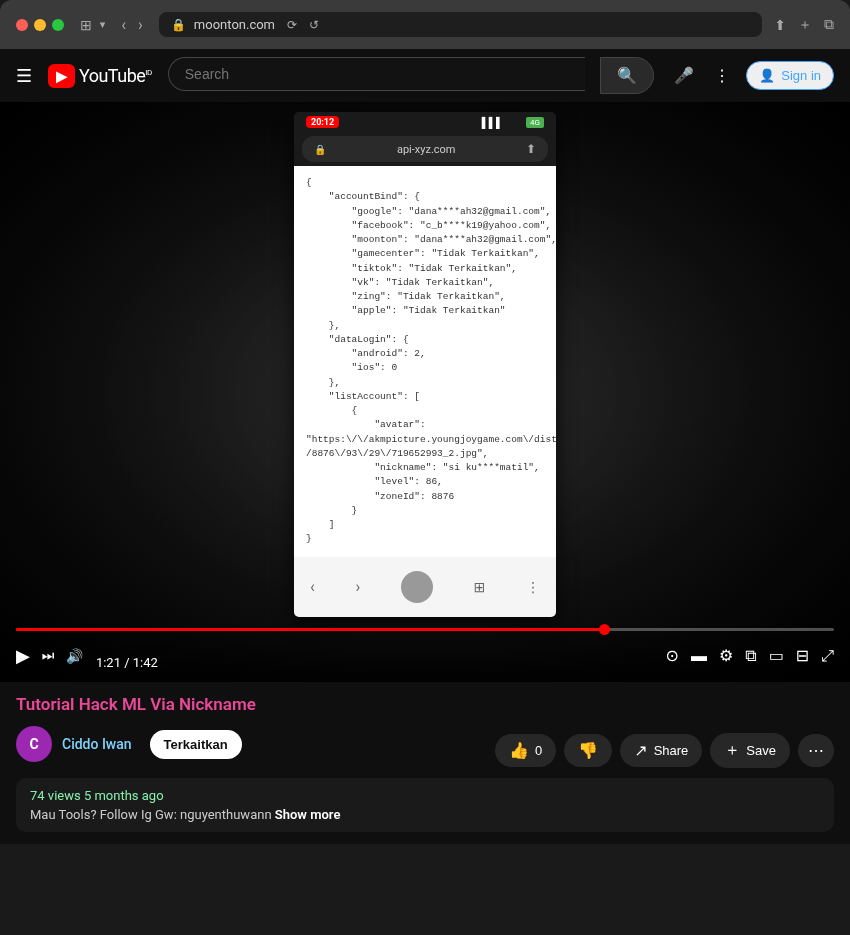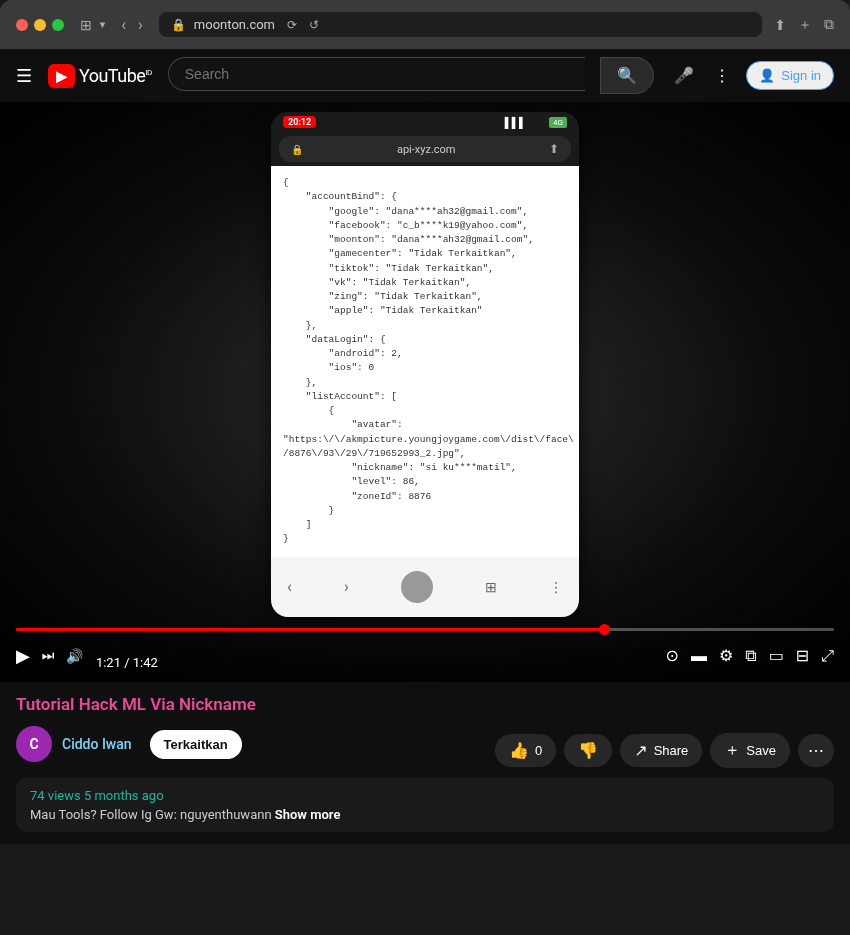--- a/index.html
+++ b/index.html
@@ -223,23 +223,23 @@
       background: radial-gradient(ellipse at center, transparent 30%, rgba(0,0,0,0.7) 100%);
       pointer-events: none;
     }
 
     
     .phone-mockup {
       position: absolute;
       top: 10px;
       left: 50%;
       transform: translateX(-50%);
-      width: 308px;
+      width: 262px;
       background: #1a1a1a;
-      border-radius: 17px;
+      border-radius: 5px;
       overflow: hidden;
       box-shadow: 0 4px 20px rgba(0,0,0,0.8);
     }
 
     .phone-status-bar {
       display: flex;
       justify-content: space-between;
       align-items: center;
       padding: 4px 12px;
       background: #1a1a1a;
@@ -488,21 +488,21 @@
     }
 
     .video-meta {
       background: #1a1a1a;
       border-radius: 10px;
       padding: 10px 14px;
       margin-top: 4px;
     }
 
     .meta-stats {
-      color: #14b8a6;
+      color: #86efac;
       font-size: 13px;
       margin-bottom: 4px;
     }
 
     .meta-description {
       color: #ccc;
       font-size: 13px;
     }
 
     .show-more {

